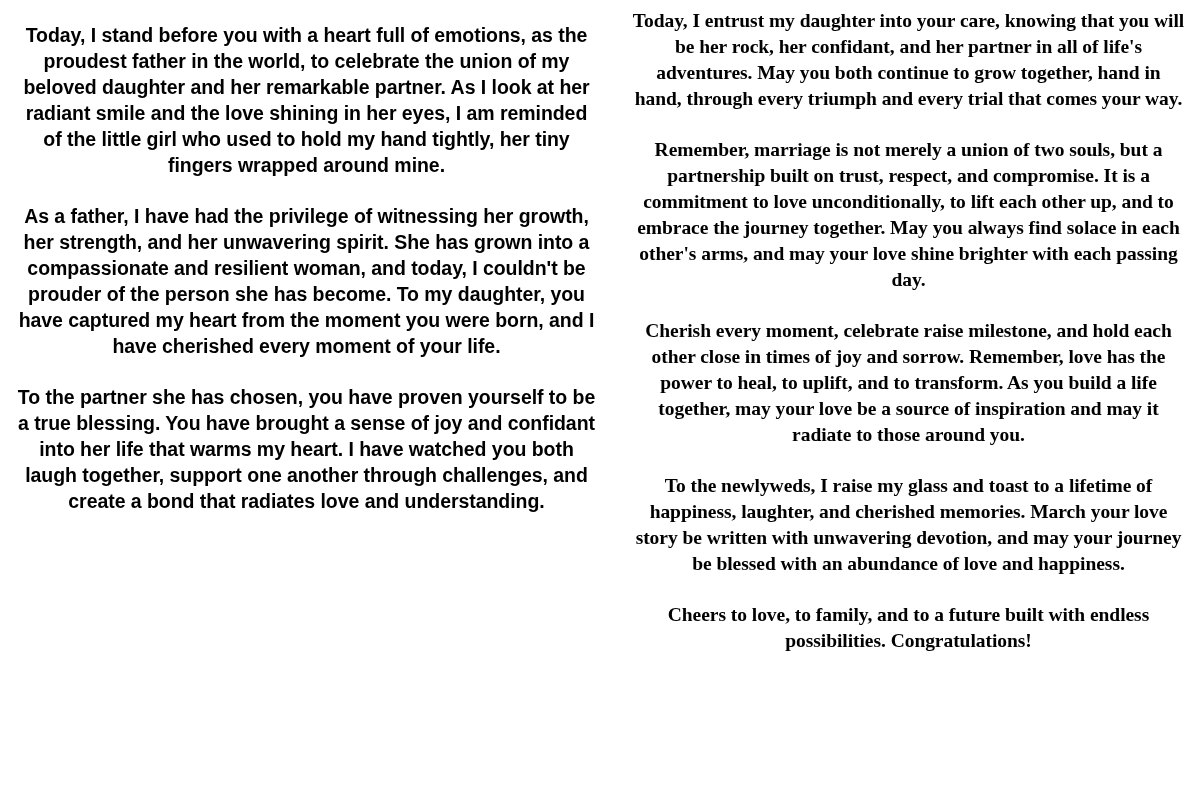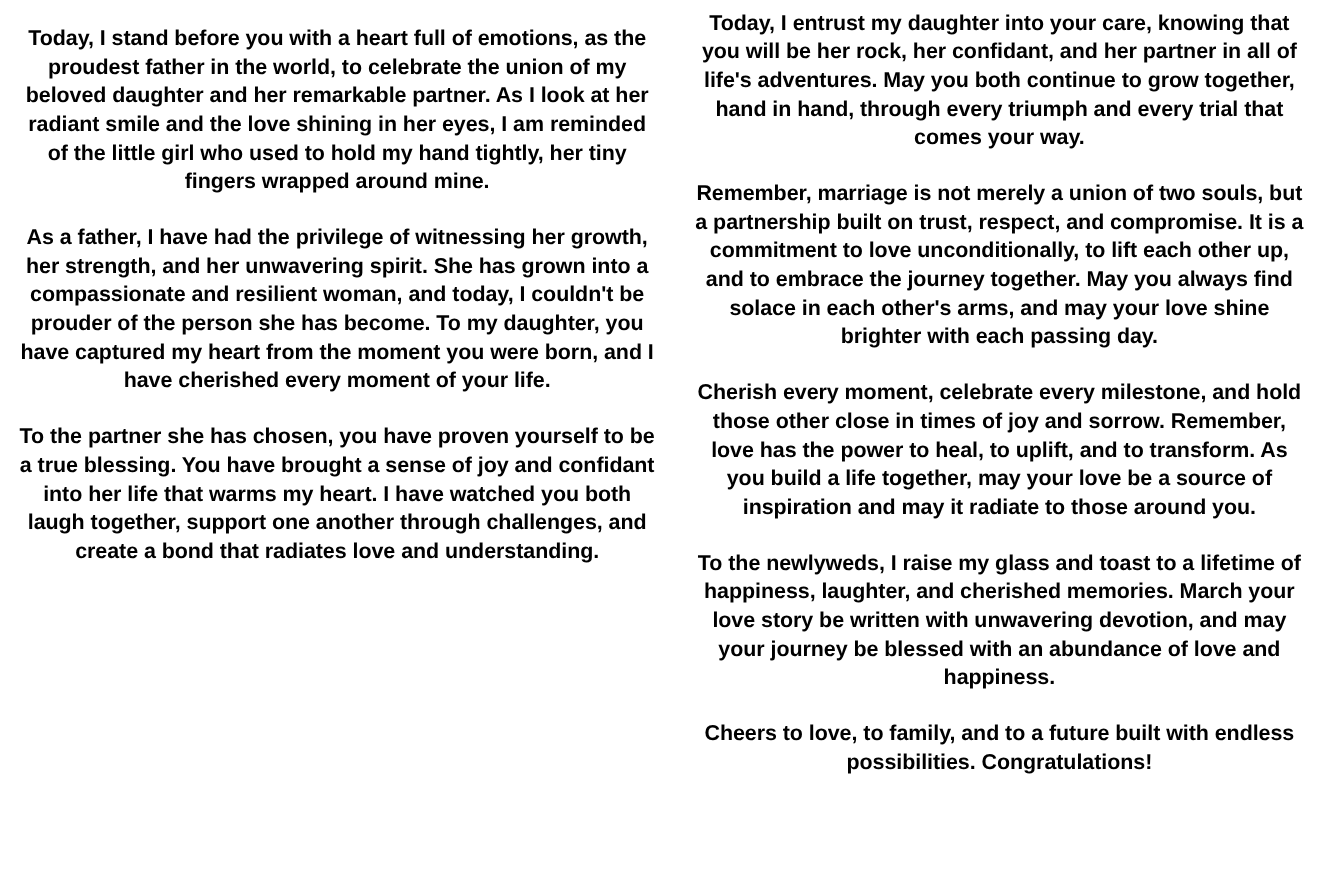--- a/index.html
+++ b/index.html
@@ -28,20 +28,21 @@
     display: flex;
     flex-direction: column;
   }
   .column-left {
     width: 613px;
     padding: 22px 14px 0 14px;
   }
   .column-right {
     width: 587px;
     padding: 8px 14px 0 18px;
+    font-family: Liberation Serif, serif;
   }
   .speech-paragraph {
     margin: 0 0 25px 0;
     font-size: 19.5px;
     line-height: 26px;
     font-weight: bold;
     text-align: center;
     letter-spacing: -0.05px;
     word-spacing: 0px;
     color: #000000;
@@ -58,18 +59,18 @@
 
   <div class="column column-left">
     <p class="speech-paragraph">Today, I stand before you with a heart full of emotions, as the proudest father in the world, to celebrate the union of my beloved daughter and her remarkable partner. As I look at her radiant smile and the love shining in her eyes, I am reminded of the little girl who used to hold my hand tightly, her tiny fingers wrapped around mine.</p>
     <p class="speech-paragraph">As a father, I have had the privilege of witnessing her growth, her strength, and her unwavering spirit. She has grown into a compassionate and resilient woman, and today, I couldn't be prouder of the person she has become. To my daughter, you have captured my heart from the moment you were born, and I have cherished every moment of your life.</p>
     <p class="speech-paragraph">To the partner she has chosen, you have proven yourself to be a true blessing. You have brought a sense of joy and confidant into her life that warms my heart. I have watched you both laugh together, support one another through challenges, and create a bond that radiates love and understanding.</p>
   </div>
 
   <div class="column column-right">
     <p class="speech-paragraph">Today, I entrust my daughter into your care, knowing that you will be her rock, her confidant, and her partner in all of life's adventures. May you both continue to grow together, hand in hand, through every triumph and every trial that comes your way.</p>
     <p class="speech-paragraph">Remember, marriage is not merely a union of two souls, but a partnership built on trust, respect, and compromise. It is a commitment to love unconditionally, to lift each other up, and to embrace the journey together. May you always find solace in each other's arms, and may your love shine brighter with each passing day.</p>
-    <p class="speech-paragraph">Cherish every moment, celebrate every milestone, and hold those other close in times of joy and sorrow. Remember, love has the power to heal, to uplift, and to transform. As you build a life together, may your love be a source of inspiration and may it radiate to those around you.</p>
+    <p class="speech-paragraph">Cherish every moment, celebrate raise milestone, and hold each other close in times of joy and sorrow. Remember, love has the power to heal, to uplift, and to transform. As you build a life together, may your love be a source of inspiration and may it radiate to those around you.</p>
     <p class="speech-paragraph">To the newlyweds, I raise my glass and toast to a lifetime of happiness, laughter, and cherished memories. March your love story be written with unwavering devotion, and may your journey be blessed with an abundance of love and happiness.</p>
     <p class="speech-paragraph">Cheers to love, to family, and to a future built with endless possibilities. Congratulations!</p>
   </div>
 
 </div>
 
 </body></html>

